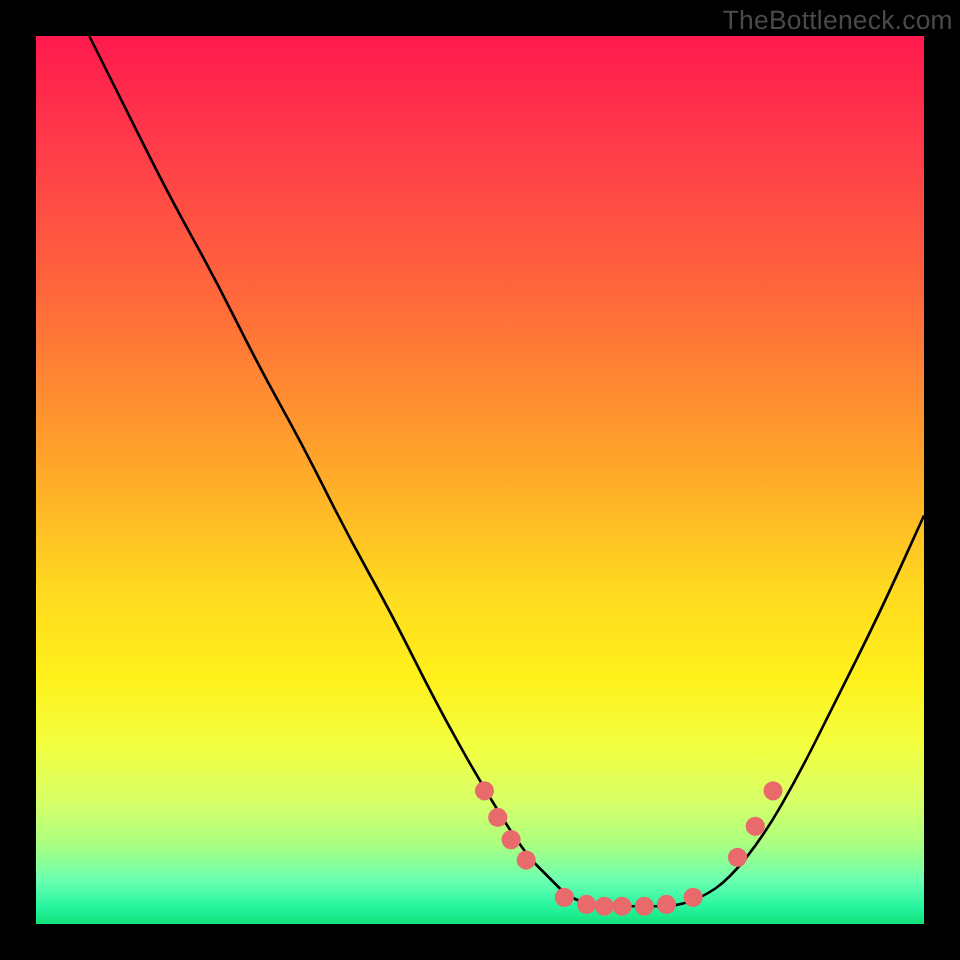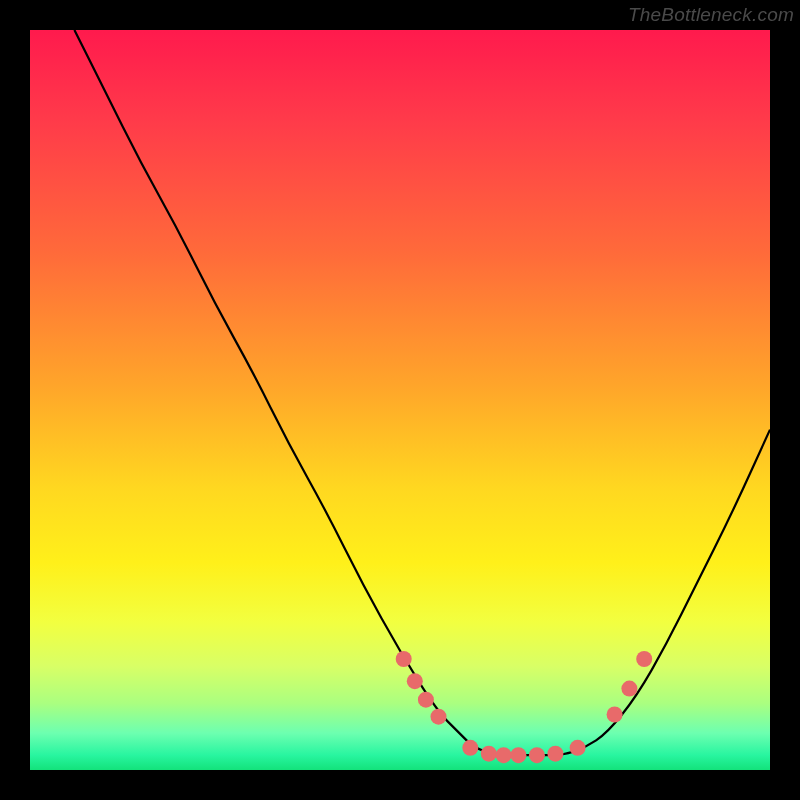--- a/index.html
+++ b/index.html
@@ -38,24 +38,23 @@
       #6dffb0 95%,
       #28f5a0 98%,
       #13e27b 100%
     );
   }
   .watermark {
     position: absolute;
     top: 4px;
     right: 6px;
     color: #4a4a4a;
-    font-size: 19px;
+    font-size: 22px;
     letter-spacing: 0.2px;
     user-select: none;
-    font-style: italic;
   }
   svg.curve {
     position: absolute;
     top: 0; left: 0;
     width: 740px; height: 740px;
     overflow: visible;
   }
   .curve-path {
     fill: none;
     stroke: #000;

